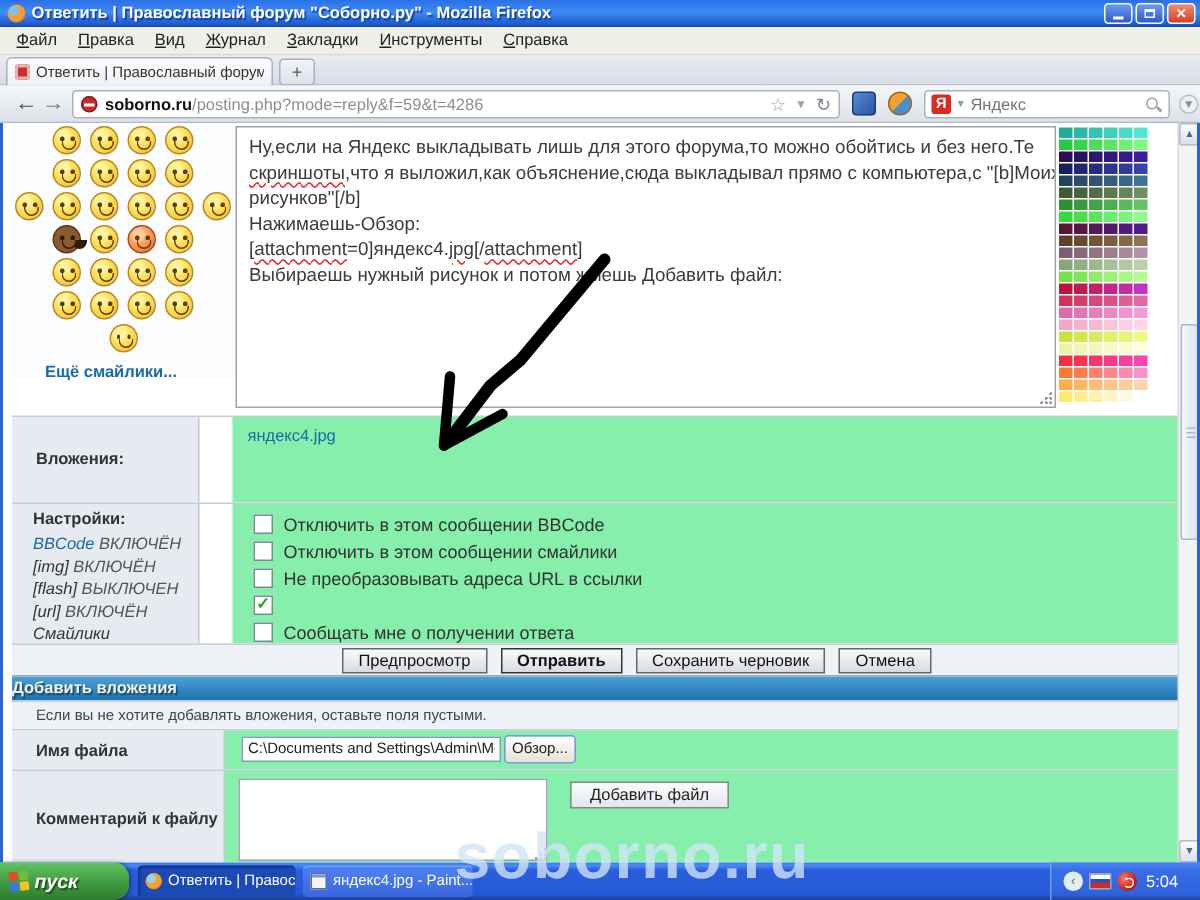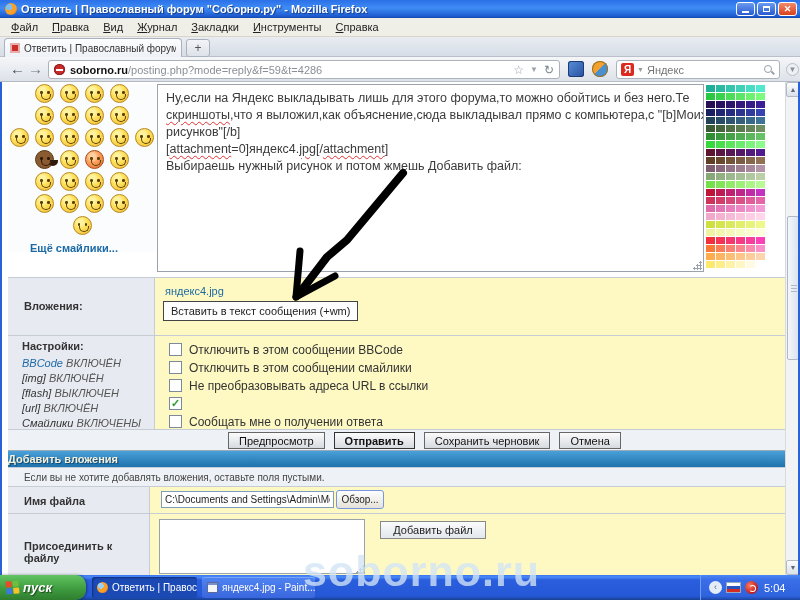--- a/index.html
+++ b/index.html
@@ -121,22 +121,22 @@
     border-left:1px solid #d8dade; }
   .scrollbtn { position:absolute; left:0; width:14px; height:15px; background:linear-gradient(180deg,#fdfdfe,#d9e0ea);
     border:1px solid #b3bac4; border-radius:2px; color:#5a6a7c; font-size:7px; text-align:center; line-height:13px; }
   .scrollthumb { position:absolute; left:1px; top:134px; width:12px; height:144px;
     background:linear-gradient(90deg,#f4f7fb,#dce4ef); border:1px solid #aeb8c6; border-radius:2px; }
   .thumbridge { position:absolute; left:3px; top:68px; width:6px; height:1px; background:#aeb8c6;
     box-shadow:0 3px 0 #aeb8c6, 0 6px 0 #aeb8c6; }
 
   
   .frow { position:absolute; left:8px; width:777px; border-top:1px solid #c6ccd4; }
-  .leftcell { position:absolute; left:0; top:0; bottom:0; width:147px; background:#e7eaf1; border-right:1px solid #c6ccd4; }
-  .rightcell { position:absolute; left:147px; top:0; bottom:0; right:0; background:#fef9c3;text-decoration:underline; }
+  .leftcell { position:absolute; left:0; top:0; bottom:0; width:125px; background:#e7eaf1; border-right:1px solid #c6ccd4; }
+  .rightcell { position:absolute; left:147px; top:0; bottom:0; right:0; background:#86efac;text-decoration:underline; }
   .rowlabel { font-size:11px; font-weight:bold; color:#333; }
 
   .attach-row { top:195px; height:58px; }
   .filelink { position:absolute; left:10px; top:7px; font-size:11px; color:#1b6aa5; }
   .insertbtn { position:absolute; left:8px; top:23px; height:20px; padding:0 7px; background:#fdfdfd;
     border:1px solid #444; font-size:11px; color:#222; font-family:"Liberation Sans",sans-serif; }
 
   .options-row { top:253px; height:94px; }
   .status-line { font-size:11px; color:#444; margin:3px 0 0 14px; }
   .status-name { color:#333;font-style:italic; }
@@ -318,20 +318,21 @@
         </div>
       </div>
     <div class="more-smileys">Ещё смайлики...</div>
 
     <div class="msgbox">
       <span class="partialline">......</span>
       <div>
           <div class="mline"><span>Ну,если на Яндекс выкладывать лишь для этого форума,то можно обойтись и без него.Те</span></div>
           <div class="mline"><span class="sp">скриншоты</span><span>,что я выложил,как объяснение,сюда выкладывал прямо с компьютера,с "[b]Моих</span></div>
           <div class="mline"><span>рисунков"[/b]</span></div>
+          <div class="mline"><span>Нажимаешь-Обзор:</span></div>
           <div class="mline"><span>[</span><span class="sp">attachment</span><span>=0]яндекс4.</span><span class="sp">jpg</span><span>[/</span><span class="sp">attachment</span><span>]</span></div>
           <div class="mline"><span>Выбираешь нужный рисунок и потом жмешь Добавить файл:</span></div>
         </div>
       <span class="grip"></span>
     </div>
 
     <div class="palette">
         <div class="palrow">
           <span class="palcell" style="background: rgb(31, 174, 150);"></span>
           <span class="palcell" style="background: rgb(41, 186, 161);"></span>
@@ -525,21 +526,20 @@
           <span class="thumbridge"></span>
         </span>
     </div>
 
     <div class="frow attach-row">
       <div class="leftcell">
         <span class="rowlabel" style="position:absolute;left:16px;top:22px;">Вложения:</span>
       </div>
       <div class="rightcell">
         <span class="filelink">яндекс4.jpg</span>
-        <button class="insertbtn">Вставить в текст сообщения (+wm)</button>
       </div>
     </div>
 
     <div class="frow options-row">
       <div class="leftcell">
         <span class="rowlabel" style="position:absolute;left:14px;top:4px;text-align:center;">Настройки:</span>
         <div style="position:absolute;left:0;top:18px;">
             <div class="status-line"><span class="status-name link">BBCode</span><span class="status-state"> ВКЛЮЧЁН</span></div>
             <div class="status-line"><span class="status-name">[img]</span><span class="status-state"> ВКЛЮЧЁН</span></div>
             <div class="status-line"><span class="status-name">[flash]</span><span class="status-state"> ВЫКЛЮЧЕН</span></div>
@@ -589,21 +589,21 @@
         <span class="rowlabel" style="position:absolute;left:16px;top:8px;">Имя файла</span>
       </div>
       <div class="rightcell">
         <input class="fileinput" value="C:\Documents and Settings\Admin\Мои доку" style="">
         <button class="browsebtn">Обзор...</button>
       </div>
     </div>
 
     <div class="frow comment-row">
       <div class="leftcell">
-        <span class="rowlabel commentlabel">Присоединить к файлу</span>
+        <span class="rowlabel commentlabel">Комментарий к файлу</span>
       </div>
       <div class="rightcell">
         <textarea class="commentarea" style=""></textarea>
         <span class="grip" style="left:206px;top:51px;"></span>
         <button class="addfilebtn">Добавить файл</button>
       </div>
     </div>
 
   </div>
 

